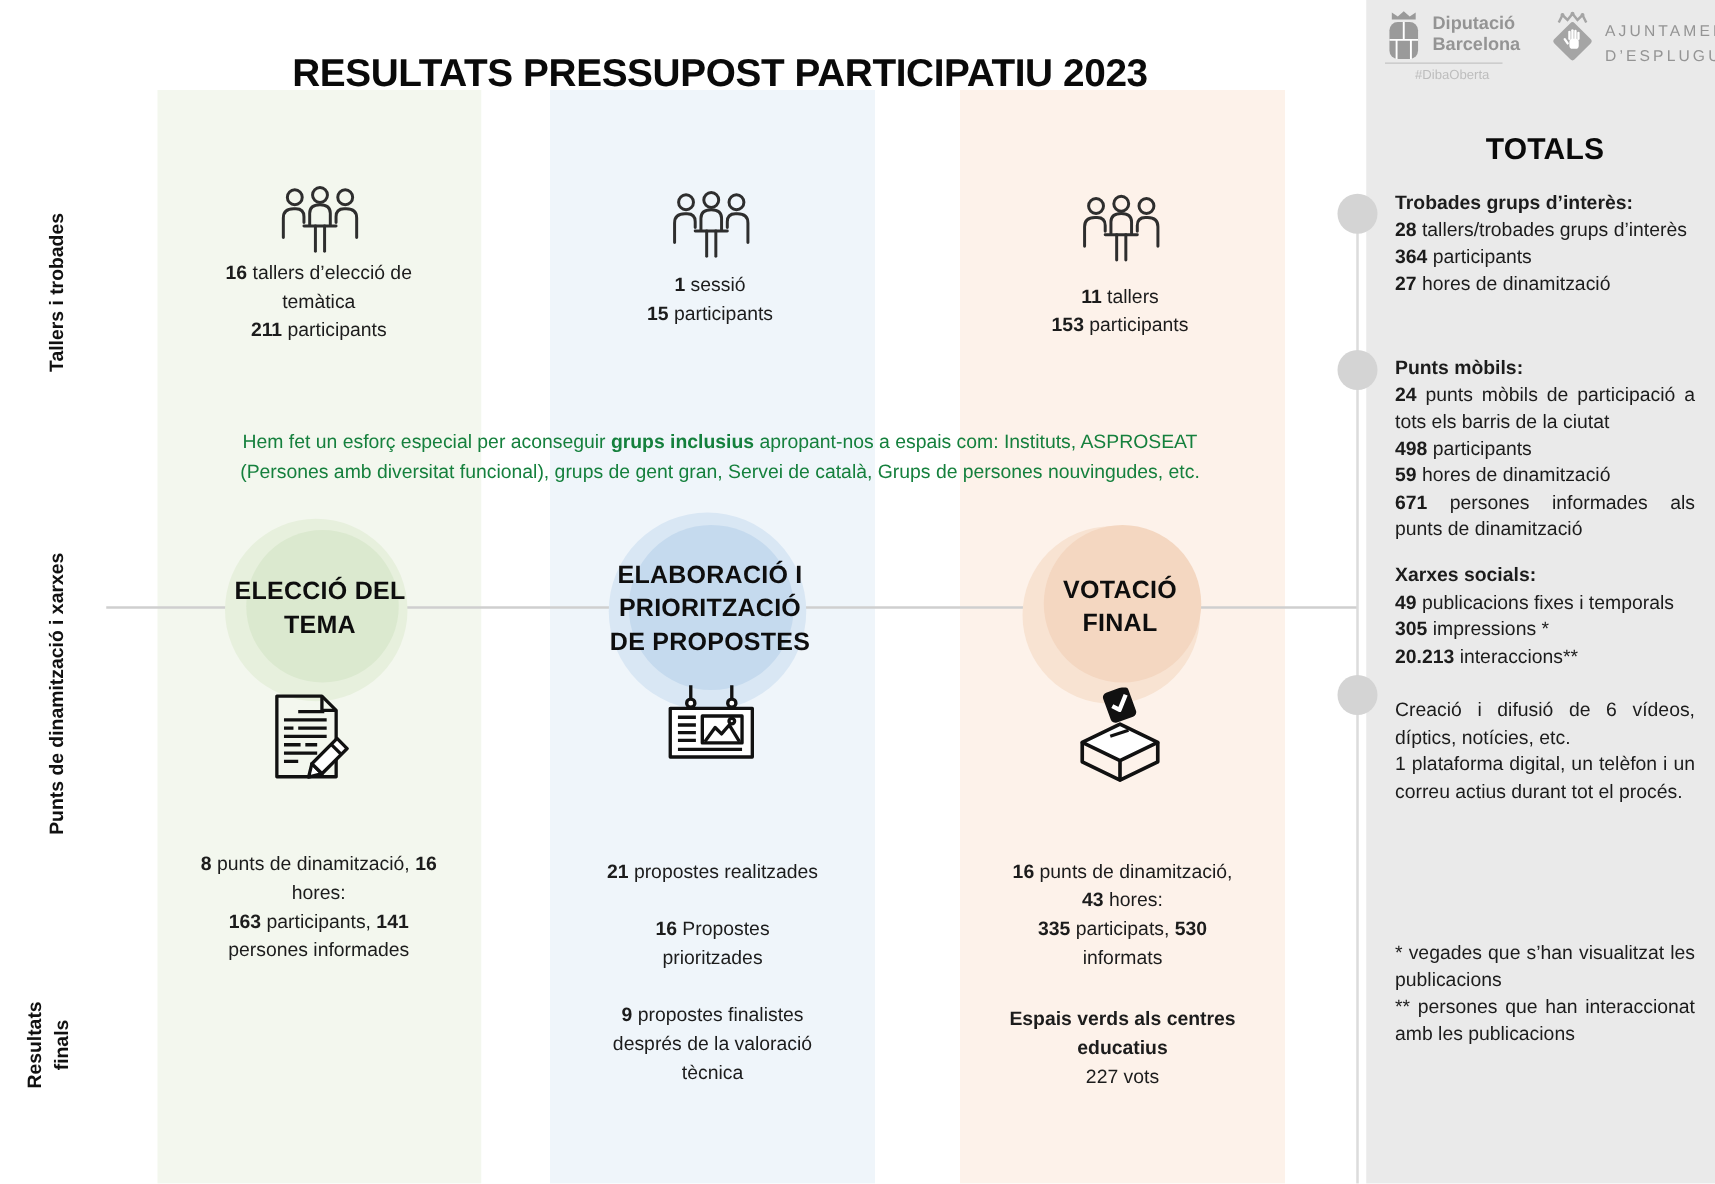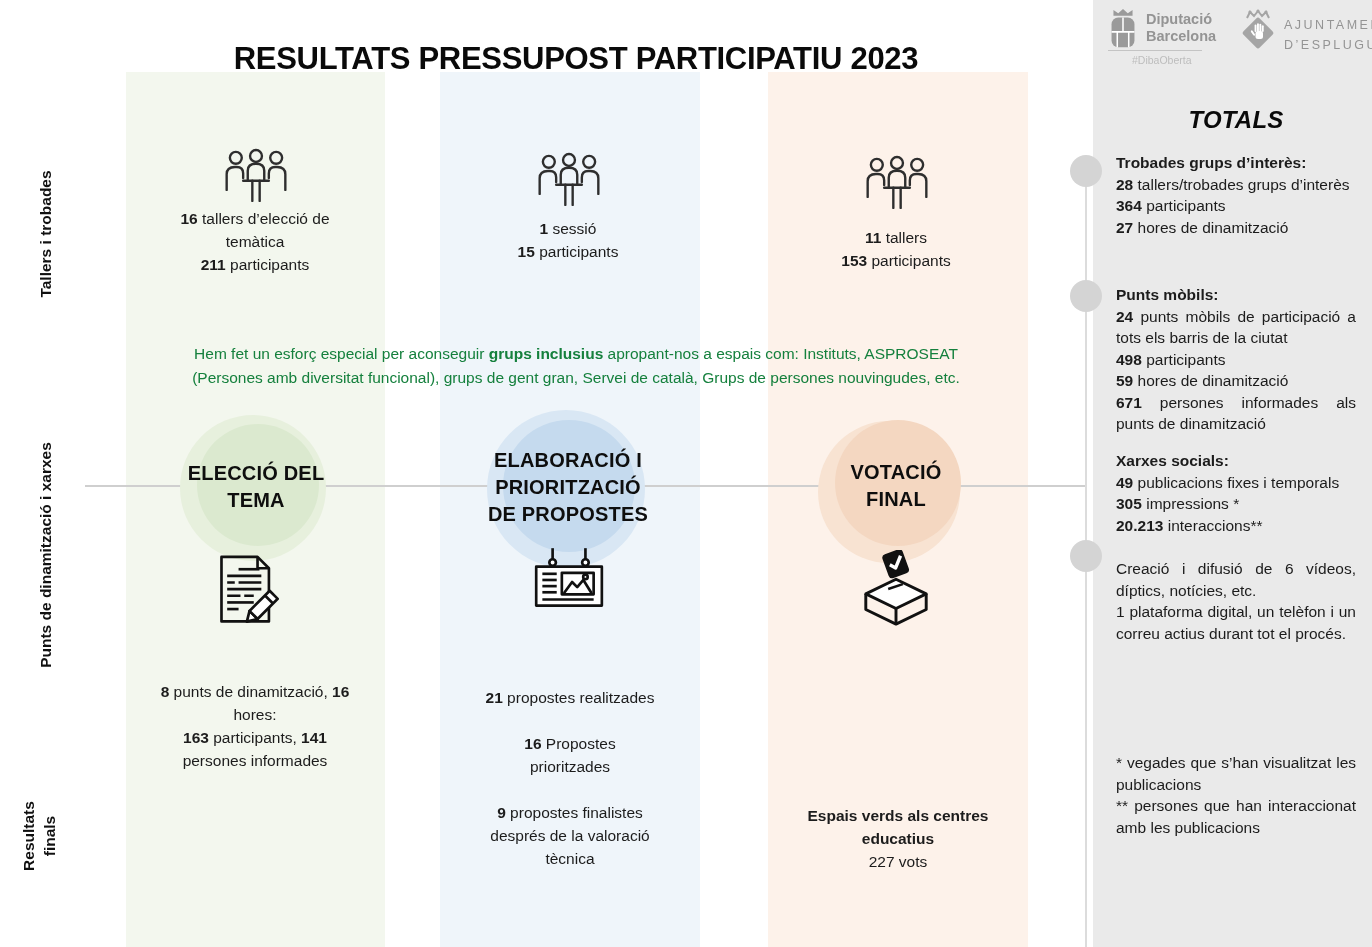--- a/index.html
+++ b/index.html
@@ -10,21 +10,21 @@
   .b{font-weight:700;}
   .stats{font-size:15.5px;line-height:23px;color:#1c1c1c;}
   .stage{font-weight:700;font-size:20px;line-height:27px;color:#0e0e0e;letter-spacing:.2px;}
   .page-title{font-weight:700;font-size:31px;color:#0a0a0a;letter-spacing:-.3px;}
   .colbg{top:72px;height:875px;}
   .circle{border-radius:50%;}
   .rowlabel{font-weight:700;font-size:15.5px;color:#111;text-align:center;transform:rotate(-90deg);}
   .sb{left:1116px;width:240px;}
   .sb-text{font-size:15.5px;line-height:21.5px;text-align:justify;color:#1c1c1c;}
   .sb-head{font-weight:700;}
-  .totals{font-weight:700;font-size:24px;color:#0a0a0a;letter-spacing:.2px;font-style:italic;}
+  .totals{font-weight:700;font-size:24px;color:#0a0a0a;letter-spacing:.2px;}
   .note{font-size:15.5px;line-height:24px;color:#15803d;}
   svg{display:block;}
   .logo-text{color:#949494;}
 </style>
 </head>
 <body>
 
 <div class="canvas">
 
   <div class="abs colbg" style="left:126px;width:259px;background:#f3f7ee;"></div>
@@ -161,20 +161,24 @@
 </span><span class="b">163</span><span> participants, </span><span class="b">141</span><span>
 persones informades</span></div>
   <div class="abs center stats rich" style="left:458px;top:686px;width:224px;"><span class="b">21</span><span> propostes realitzades
 
 </span><span class="b">16</span><span> Propostes
 prioritzades
 
 </span><span class="b">9</span><span> propostes finalistes
 després de la valoració
 tècnica</span></div>
+  <div class="abs center stats rich" style="left:780px;top:686px;width:236px;"><span class="b">16</span><span> punts de dinamització,
+</span><span class="b">43</span><span> hores:
+</span><span class="b">335</span><span> participats, </span><span class="b">530</span><span>
+informats</span></div>
 
   <div class="abs center stats rich" style="left:788px;top:804px;width:220px;"><span class="b">Espais verds als centres
 educatius</span><span>
 227 vots</span></div>
 
   <div class="abs rowlabel" style="left:-39px;top:225px;width:170px;">Tallers i trobades</div>
   <div class="abs rowlabel" style="left:-89px;top:546px;width:270px;">Punts de dinamització i xarxes</div>
   <div class="abs rowlabel rich" style="left:-11px;top:815px;width:100px;line-height:21px;">Resultats
 finals</div>
 

